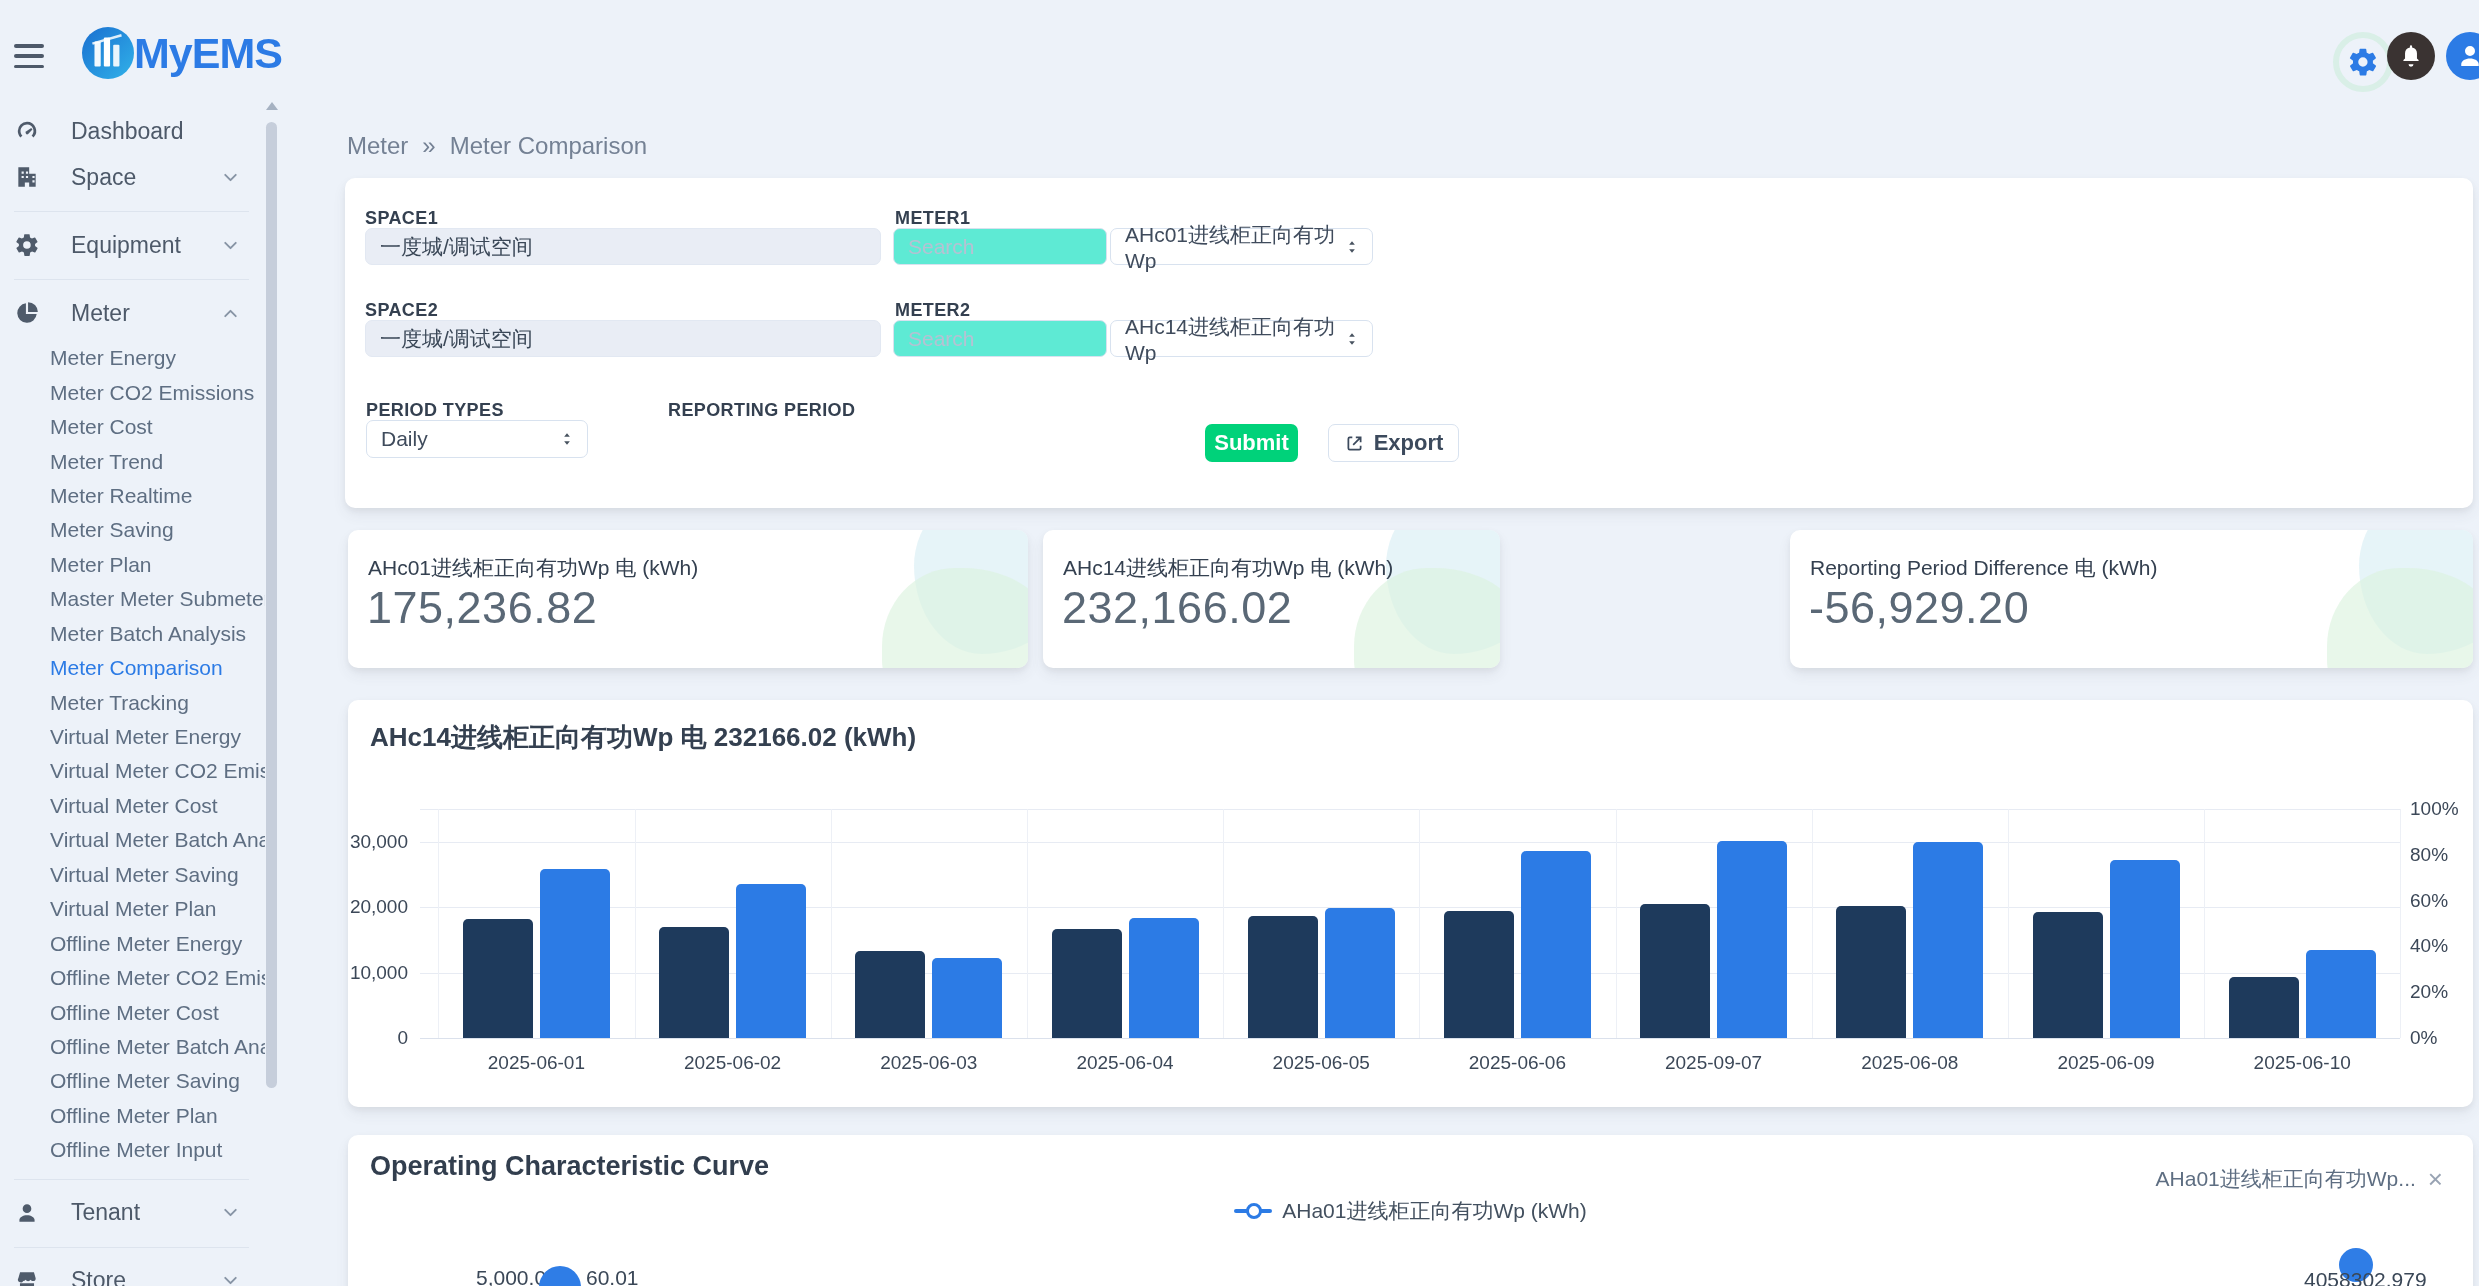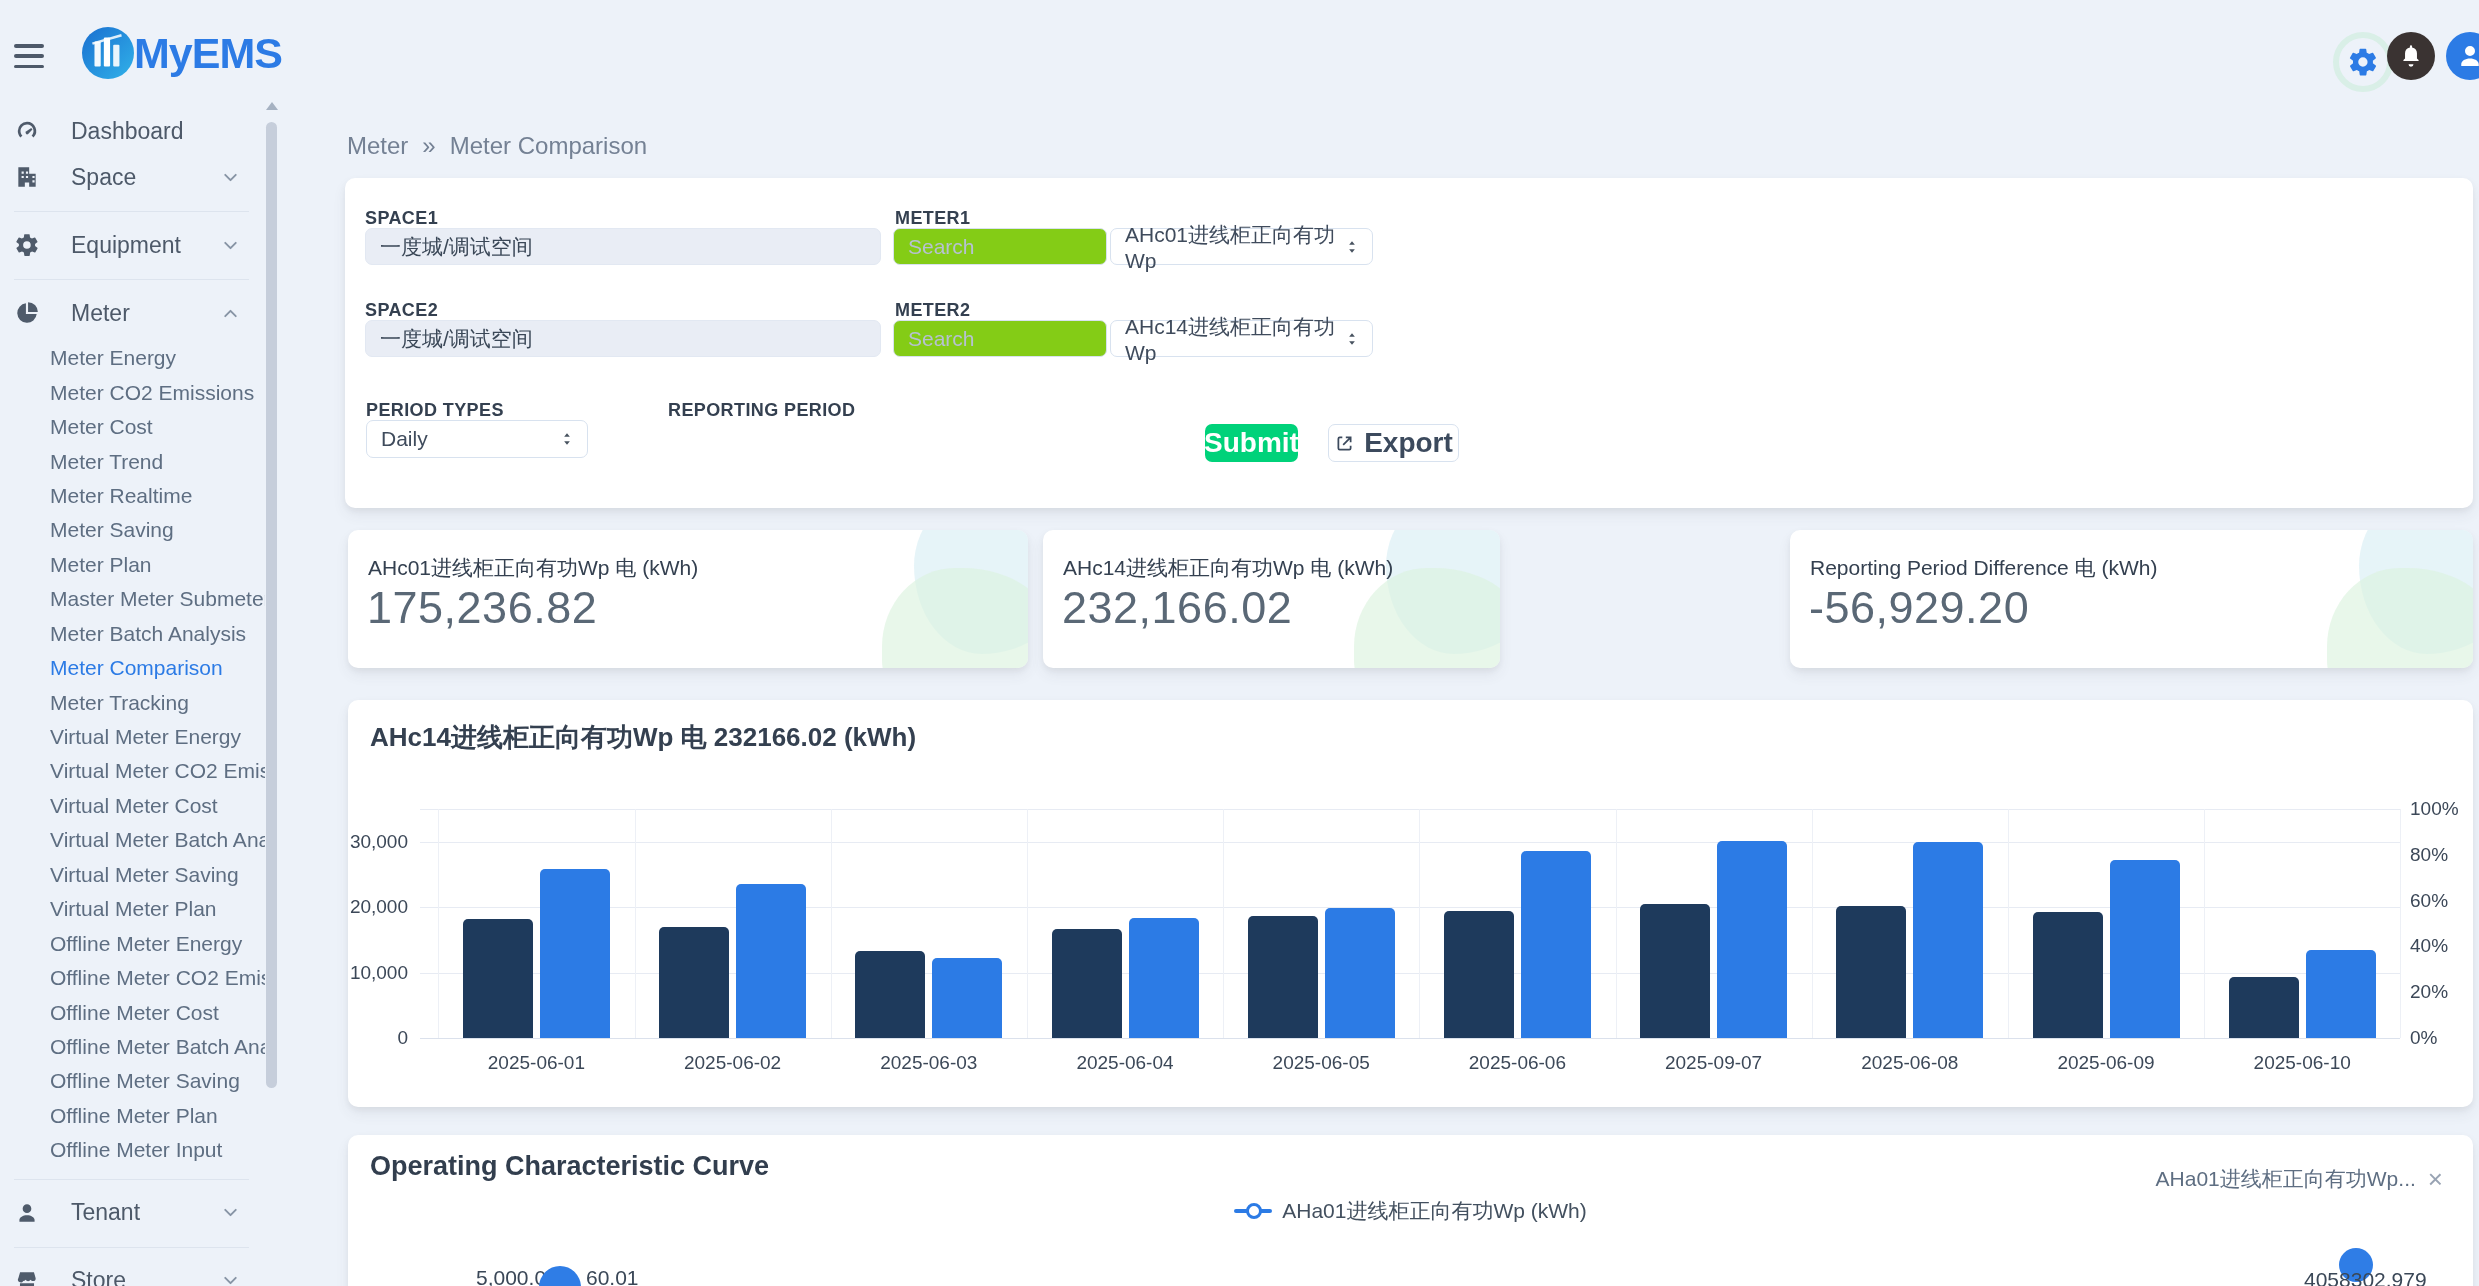--- a/index.html
+++ b/index.html
@@ -37,27 +37,27 @@
   
   .breadcrumb{position:absolute;left:347px;top:132px;font-size:24px;color:#748194;display:flex;gap:14px;align-items:center}
   .breadcrumb .crumb{cursor:pointer}
   
   .card{position:absolute;background:#fff;border-radius:10px;box-shadow:0 7px 14px 0 rgba(65,69,88,.07),0 3px 6px 0 rgba(0,0,0,.05)}
   
   #filter-card{left:345px;top:178px;width:2128px;height:330px}
   .f-label{position:absolute;font-size:18px;font-weight:700;color:#344050;letter-spacing:.4px}
   .f-input,.f-select{position:absolute;height:37px;border-radius:7px;font-size:21px;box-sizing:border-box}
   .input-filled{background:#e9edf5;border:1px solid #e2e8f2;color:#3a4757;padding:0 14px;font-family:inherit}
-  .input-white{background:#84cc16;border:1px solid #d8e2ef;color:#3a4757;padding:0 14px;font-family:inherit}
+  .input-white{background:#5eead4;border:1px solid #d8e2ef;color:#3a4757;padding:0 14px;font-family:inherit}
   .f-input::placeholder{color:#b6c1d2}
   .f-select{background:#fff;border:1px solid #d8e2ef;color:#3f4b5c;display:flex;align-items:center;justify-content:space-between;padding:0 10px 0 14px;cursor:pointer}
   .f-select svg{width:20px;height:20px;fill:#47525f;flex:0 0 20px}
   .date-input{display:flex;align-items:center;justify-content:space-between;padding:0 12px 0 16px;font-weight:600;cursor:pointer}
   .date-input svg{width:23px;height:23px;stroke:#5e6e82;fill:none;stroke-width:1.7}
-  .btn{position:absolute;height:38px;border-radius:7px;display:flex;align-items:center;justify-content:center;font-size:28px;cursor:pointer;box-sizing:border-box}
+  .btn{position:absolute;height:38px;border-radius:7px;display:flex;align-items:center;justify-content:center;font-size:22px;cursor:pointer;box-sizing:border-box}
   .btn-submit{background:#00d27a;color:#fff;font-weight:700}
   .btn-export{background:#fff;border:1px solid #d8e2ef;color:#3c4a5d;font-weight:600;gap:9px}
   .btn-export svg{width:21px;height:21px;stroke:#3c4a5d;fill:none;stroke-width:2}
   
   .stat-card{position:absolute;top:530px;height:138px;background:#fff;border-radius:10px;box-shadow:0 7px 14px 0 rgba(65,69,88,.07),0 3px 6px 0 rgba(0,0,0,.05);overflow:hidden}
   .stat-title{position:absolute;left:20px;top:24px;font-size:21px;color:#344050}
   .stat-value{position:absolute;left:19px;top:52px;font-size:45px;color:#5a6876;letter-spacing:.5px}
   .blob1{position:absolute;right:-36px;top:-46px;width:150px;height:170px;background:#d5edf4;opacity:.6;border-radius:58% 42% 55% 45%/48% 62% 38% 52%}
   .blob2{position:absolute;right:-24px;bottom:-50px;width:170px;height:150px;background:#dcf2de;opacity:.65;border-radius:45% 55% 48% 52%/55% 45% 60% 40%}
   

